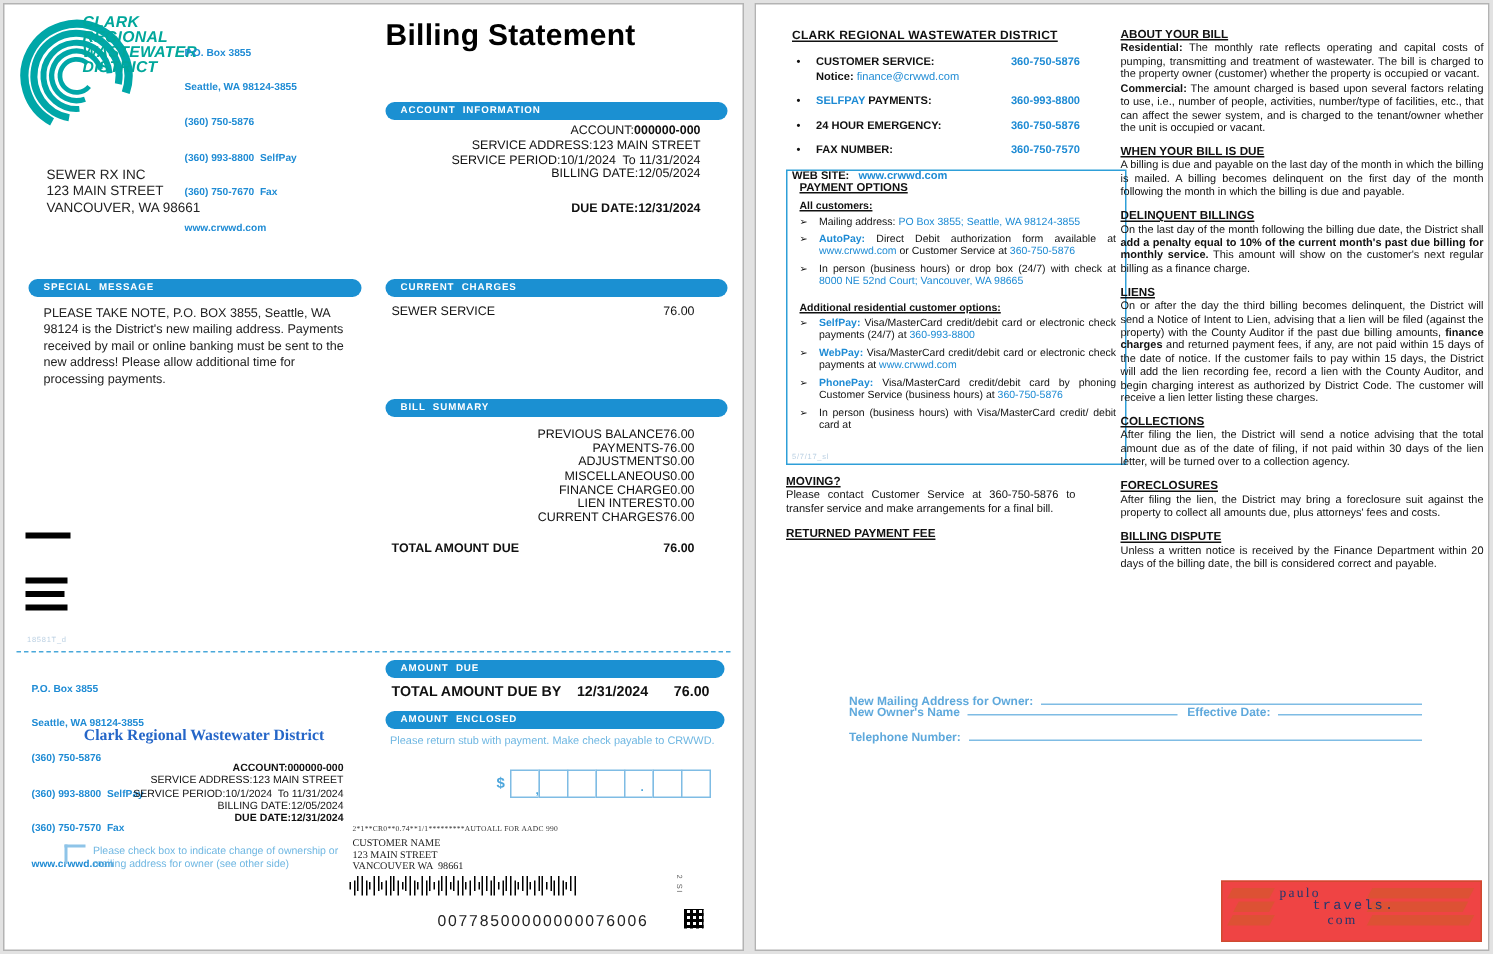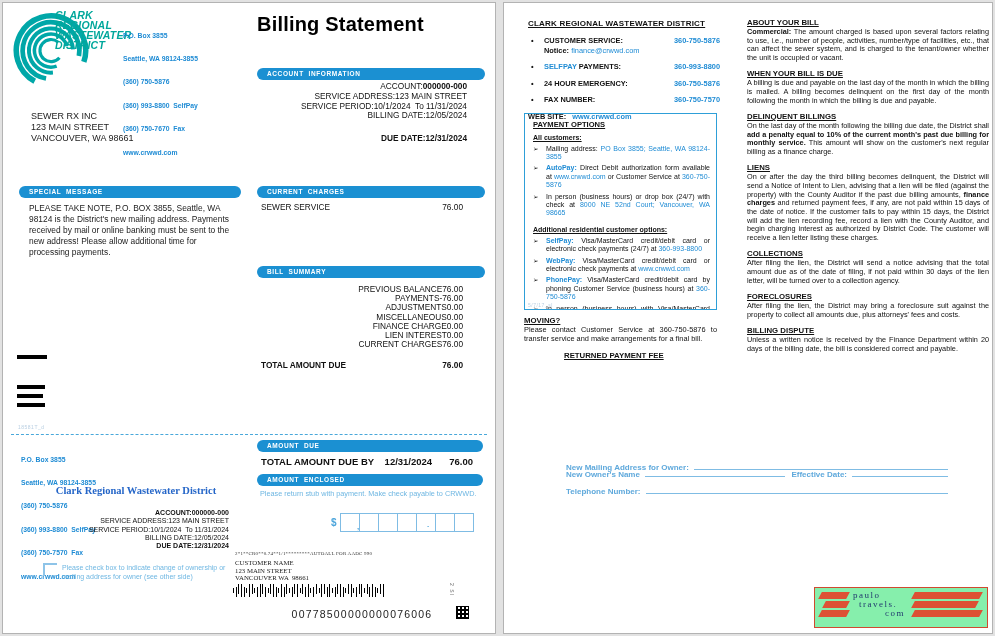--- a/index.html
+++ b/index.html
@@ -47,38 +47,38 @@
   .sidemark{position:absolute;left:452px;top:580px;font-size:5px;color:#666;transform:rotate(90deg);transform-origin:left top;letter-spacing:1px;}
   .contact{position:absolute;left:24px;top:16px;width:192px;}
   .contact .chead{font-size:8px;font-weight:bold;text-decoration:underline;letter-spacing:.2px;}
   .c-row{position:relative;padding-left:16px;margin-top:7.5px;font-size:7.4px;font-weight:bold;}
   .c-row .dot{position:absolute;left:3px;top:0;font-weight:bold;}
   .c-row .c-val{position:absolute;right:0;top:0;color:#1e8bd4;}
   .c-sub{padding-left:16px;font-size:7.4px;font-weight:bold;margin-top:1px;}
   .blue{color:#1e8bd4;}
   .bluenb{color:#1e8bd4;font-weight:normal;}
   .web{margin-top:8px;font-size:7.4px;font-weight:bold;}
-  .pbox{position:absolute;left:20px;top:110px;width:193px;height:197px;border:1.5px solid #2e9fd8;box-sizing:border-box;padding:6px 6px 0 8px;overflow:hidden;}
+  .pbox{position:absolute;left:20px;top:110px;width:227px;height:197px;border:1.5px solid #2e9fd8;box-sizing:border-box;padding:6px 6px 0 8px;overflow:hidden;}
   .pbox .ptitle{font-size:7.6px;font-weight:bold;text-decoration:underline;}
   .pbox .plabel{font-size:7px;font-weight:bold;text-decoration:underline;margin-top:5px;}
   .po{position:relative;padding-left:13px;margin-top:3.5px;font-size:7px;line-height:8.2px;text-align:justify;}
   .po .arr{position:absolute;left:0;top:0;font-size:6.5px;}
   .lsec{position:absolute;left:20px;width:193px;}
   .lsec .sh{font-size:7.8px;font-weight:bold;text-decoration:underline;}
   .lsec p{margin:1px 0 0 0;font-size:7.4px;line-height:8.6px;text-align:justify;}
   .rcol{position:absolute;left:243px;top:15px;width:242px;}
   .sec{margin-bottom:6.5px;}
   .sec .sh{font-size:7.8px;font-weight:bold;text-decoration:underline;}
   .sec p{margin:1px 0 0 0;font-size:7.3px;line-height:8.7px;text-align:justify;}
   
   .frow{position:absolute;display:flex;align-items:flex-end;width:382px;left:62px;font-size:8px;font-weight:bold;color:#5fa9dc;}
   .fline{flex:1;border-bottom:1px solid #7fbce4;margin:0 0 2px 5px;height:8px;}
   .fline2{width:96px;border-bottom:1px solid #7fbce4;margin:0 0 2px 5px;height:8px;}
   
-  .ptl{position:absolute;left:310px;top:584px;width:174px;height:41px;border:1.5px solid #cf4a30;box-sizing:border-box;background:#86efac;}
+  .ptl{position:absolute;left:310px;top:584px;width:174px;height:41px;border:1.5px solid #cf4a30;box-sizing:border-box;background:#ef4444;}
   .stripe{position:absolute;background:#dd5134;height:7px;transform:skewX(-28deg);}
   .ptl .txt{position:absolute;font-family:"Liberation Serif",serif;color:#21386e;font-size:9px;letter-spacing:1.5px;line-height:9px;}
 </style>
 </head>
 <body>
 
 <div class="page" id="p1">
 
   <svg class="abs" style="left:8px;top:5px;" width="80" height="82" viewBox="0 0 100 104">
     <g fill="none" stroke="#00a7a8">
@@ -394,27 +394,28 @@
     </div>
 
     <div class="tinycode" style="left:3px;bottom:1px;">5/7/17_sl</div>
   </div>
 
   <div class="lsec" style="top:313px;">
     <div class="sh">MOVING?</div>
     <p>Please contact Customer Service at 360-750-5876 to transfer service and make arrangements for a final bill.</p>
   </div>
 
-  <div class="lsec" style="top:348px;margin-left:40px;">
+  <div class="lsec" style="top:348px;">
     <div class="sh">RETURNED PAYMENT FEE</div>
   </div>
 
   <div class="rcol">
     <div class="sec">
       <div class="sh">ABOUT YOUR BILL</div>
+      <p><span class="b">Residential:</span><span> The monthly rate reflects operating and capital costs of pumping, transmitting and treatment of wastewater.  The bill is charged to the property owner (customer) whether the property is occupied or vacant.</span></p>
       <p><span class="b">Commercial:</span><span> The amount charged is based upon several factors relating to use, i.e., number of people, activities, number/type of facilities, etc., that can affect the sewer system, and is charged to the tenant/owner whether the unit is occupied or vacant.</span></p>
     </div>
     <div class="sec">
       <div class="sh">WHEN YOUR BILL IS DUE</div>
       <p>A billing is due and payable on the last day of the month in which the billing is mailed.  A billing becomes delinquent on the first day of the month following the month in which the billing is due and payable.</p>
     </div>
     <div class="sec">
       <div class="sh">DELINQUENT BILLINGS</div>
       <p><span>On the last day of the month following the billing due date, the District shall </span><span class="b">add a penalty equal to 10% of the current month's past due billing for monthly service.</span><span>  This amount will show on the customer's next regular billing as a finance charge.</span></p>
     </div>
@@ -452,16 +453,16 @@
   </div>
 
   <div class="ptl">
     <div class="stripe" style="left:5px;top:4px;width:28px;"></div>
     <div class="stripe" style="left:9px;top:13px;width:24px;"></div>
     <div class="stripe" style="left:5px;top:22px;width:28px;"></div>
     <div class="stripe" style="right:6px;top:4px;width:68px;"></div>
     <div class="stripe" style="right:10px;top:13px;width:64px;"></div>
     <div class="stripe" style="right:6px;top:22px;width:68px;"></div>
     <span class="txt" style="left:38px;top:3px;">paulo</span>
-    <span class="txt" style="left:44px;top:12px;">travels.</span>
+    <span class="txt" style="left:60px;top:12px;font-family:Liberation Mono, monospace;">travels.</span>
     <span class="txt" style="left:70px;top:21px;">com</span>
   </div>
 </div>
 
 </body></html>

